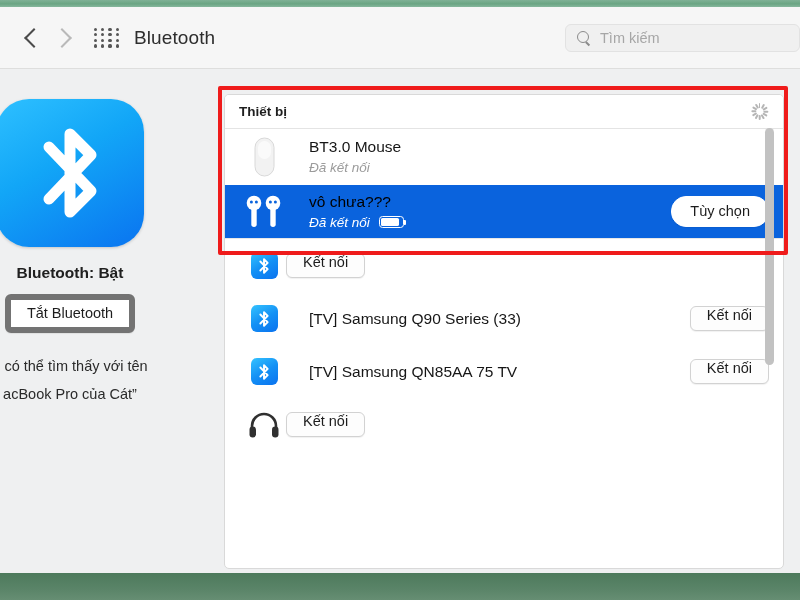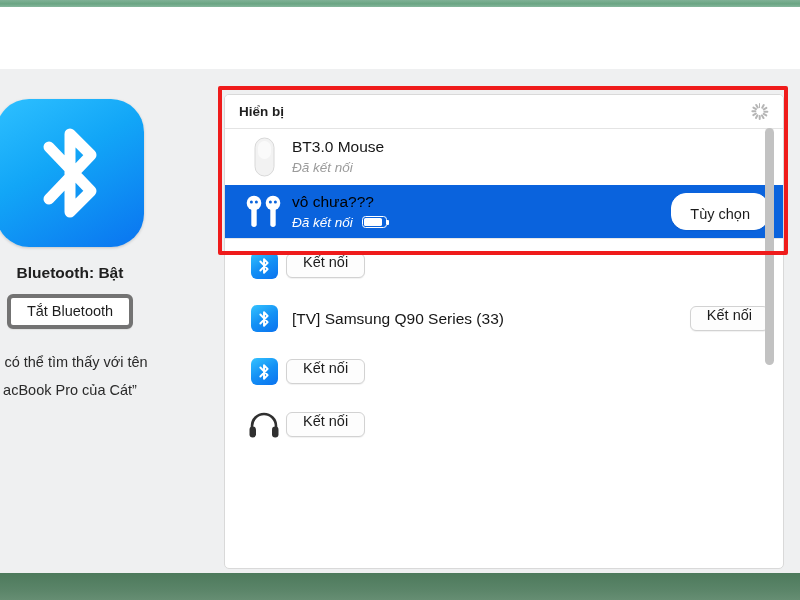--- a/index.html
+++ b/index.html
@@ -93,21 +93,21 @@
     position: relative;
     box-shadow: 0 1px 3px rgba(0,0,0,.18);
   }
   .bt-app-icon svg { position: absolute; left: 50%; top: 50%; transform: translate(-50%,-50%); }
   .bt-status {
     margin-top: 17px; font-size: 15.5px; font-weight: bold; color: #202020;
   }
   .bt-toggle-btn {
     display: inline-block; margin-top: 12px;
     padding: 5px 16px 6px; background: #fff; border-radius: 6px;
-    border: 4px solid #737373; font-size: 14.5px; color: #1d1d1d;
+    border: 6px solid #737373; font-size: 14.5px; color: #1d1d1d;
     box-shadow: 0 1px 1px rgba(0,0,0,.07);
   }
   .bt-note {
     margin-top: 19px; font-size: 14.5px; color: #2a2a2a; line-height: 28px;
   }
 
   
   .device-panel {
     position: absolute; left: 224px; top: 25px;
     width: 560px; height: 475px;
@@ -130,21 +130,21 @@
   .row {
     display: flex; align-items: center; height: 53px;
     padding: 0 14px 0 17px; position: relative;
   }
   .row.connected-mouse { height: 56px; }
   .row.selected { background: #0a63dd; }
   .row .icon-slot {
     width: 44px; display: flex; align-items: center; justify-content: center;
     flex: 0 0 auto;
   }
-  .row .texts { margin-left: 6px; flex: 1 1 auto; min-width: 0; }
+  .row .texts { margin-left: 23px; flex: 1 1 auto; min-width: 0; }
   .row .dev-name { font-size: 15.5px; color: #161616; line-height: 19px; }
   .row .dev-sub {
     font-size: 13.5px; color: #9b9b9b; line-height: 19px; margin-top: 2px;
     display: flex; align-items: center; font-style: italic;
   }
   .row.selected .dev-name { color: #000000; }
   .row.selected .dev-sub { color: #ffffff; }
   .battery {
     display: inline-block; margin-left: 9px; width: 25px; height: 12px;
     border: 1.6px solid #fff; border-radius: 3.5px; position: relative;
@@ -155,21 +155,21 @@
   }
   .battery i {
     position: absolute; left: 1.2px; top: 1.2px; bottom: 1.2px;
     width: 18px; background: #fff; border-radius: 1.6px;
   }
   .btn-pill {
     flex: 0 0 auto; background: #fdfdfd; border: 1px solid #d2d2d2;
     border-radius: 6px; font-size: 14.5px; color: #1c1c1c;
     padding: 0 16px 7px; box-shadow: 0 1px 1px rgba(0,0,0,.06);
   }
-  .btn-pill.on-blue { border-color: #ffffff; background: #ffffff; border-radius: 15px; padding: 12px 18px 7px; }
+  .btn-pill.on-blue { border-color: #ffffff; background: #ffffff; border-radius: 15px; padding: 6px 18px 7px; }
   .sep { height: 1px; background: #e8e8e8; margin: 0 0 0 0; }
 
   .bt-tile {
     width: 27px; height: 27px; border-radius: 6px;
     background: linear-gradient(150deg,#34c3ff 0%, #1491f5 50%, #0a72ef 100%);
     position: relative;
   }
   .bt-tile svg { position: absolute; left: 50%; top: 50%; transform: translate(-50%,-50%); }
 
   
@@ -208,41 +208,70 @@
     pointer-events: none;
   }
 </style>
 </head>
 <body>
 
 <div id="root">
 
   <div class="green-bar-top"></div>
 
+  <div class="toolbar">
+    <div class="nav-arrows">
+      <div class="chev back"></div>
+      <div class="chev fwd"></div>
+    </div>
+    <div class="grid-icon">
+      <i></i>
+        <i></i>
+        <i></i>
+        <i></i>
+        <i></i>
+        <i></i>
+        <i></i>
+        <i></i>
+      <i></i>
+        <i></i>
+        <i></i>
+        <i></i>
+        <i></i>
+        <i></i>
+        <i></i>
+        <i></i>
+    </div>
+    <div class="tb-title">Bluetooth</div>
+    <div class="search-wrap">
+      <span class="search-icon"></span>
+      <input class="search-input" type="text" placeholder="Tìm kiếm" style="">
+    </div>
+  </div>
 
   <div class="page">
 
     <div class="sidebar">
       <div class="bt-app-icon">
         <svg width="86" height="108" viewBox="0 0 86 108">
           <path d="M22 28 L64 72 L43 93 L43 15 L64 36 L22 80" fill="none" stroke="#ffffff" stroke-width="11" stroke-linecap="round" stroke-linejoin="round"></path>
         </svg>
       </div>
       <div class="bt-status">Bluetooth: Bật</div>
       <div class="bt-toggle-btn">Tắt Bluetooth</div>
       <div class="bt-note">
         <div>ó có thể tìm thấy với tên</div>
         <div>acBook Pro của Cát”</div>
       </div>
     </div>
 
     <div class="device-panel">
 
       <div class="list-header">
-        <span class="lbl">Hiển bị</span>
+        <span class="lbl">Thiết bị</span>
         <span class="spinner">
           <i style="transform:rotate(0deg)"></i>
             <i style="transform:rotate(30deg)"></i>
           <i style="transform:rotate(60deg)"></i>
             <i style="transform:rotate(90deg)"></i>
           <i style="transform:rotate(120deg)"></i>
             <i style="transform:rotate(150deg)"></i>
           <i style="transform:rotate(180deg)"></i>
             <i style="transform:rotate(210deg)"></i>
           <i style="transform:rotate(240deg)"></i>
@@ -324,20 +353,23 @@
       </div>
 
       <div class="row">
         <div class="icon-slot">
           <div class="bt-tile">
             <svg width="15" height="20" viewBox="0 0 86 108">
               <path d="M22 28 L64 72 L43 93 L43 15 L64 36 L22 80" fill="none" stroke="#ffffff" stroke-width="11" stroke-linecap="round" stroke-linejoin="round"></path>
             </svg>
           </div>
         </div>
+        <div class="texts">
+          <div class="dev-name">[TV] Samsung QN85AA 75 TV</div>
+        </div>
         <div class="btn-pill">Kết nối</div>
       </div>
 
       <div class="row">
         <div class="icon-slot">
           <svg width="32" height="28" viewBox="0 0 32 28">
             <path d="M4 21 V15 a12 12 0 0 1 24 0 V21" fill="none" stroke="#303030" stroke-width="2.6" stroke-linecap="round"></path>
             <rect x="1.5" y="15.5" width="6.5" height="11" rx="3.2" fill="#303030"></rect>
             <rect x="24" y="15.5" width="6.5" height="11" rx="3.2" fill="#303030"></rect>
           </svg>

